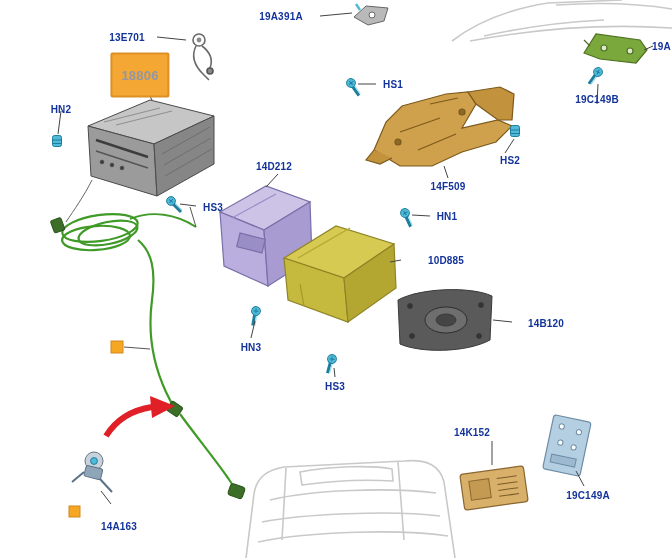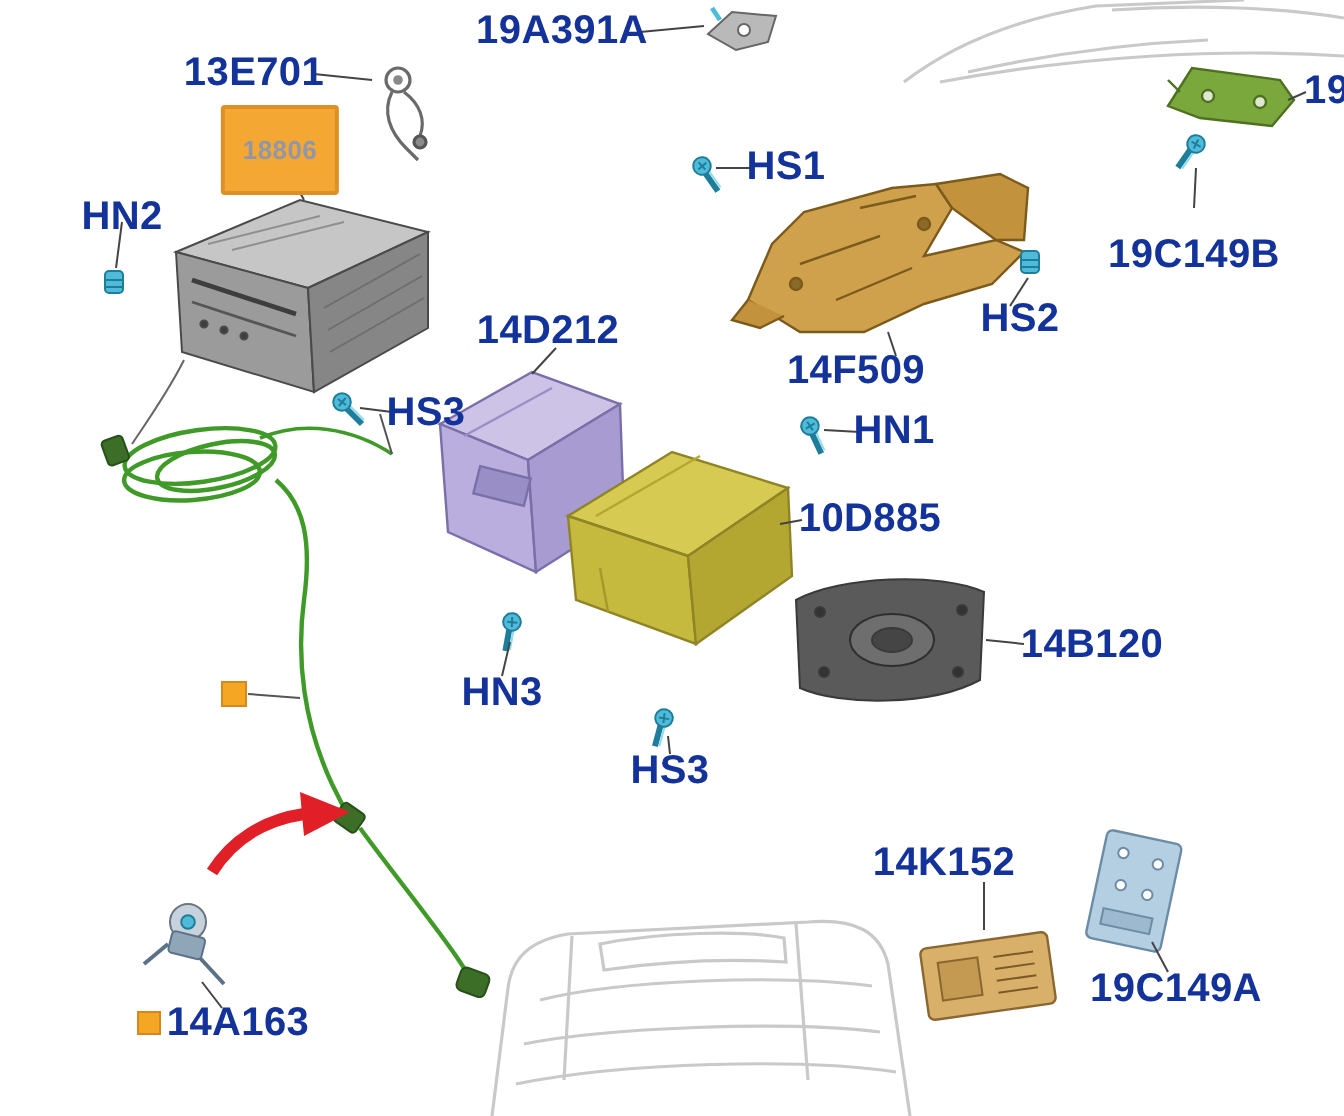--- a/index.html
+++ b/index.html
@@ -3,21 +3,21 @@
 <meta charset="utf-8">
 <style>
   html,body{margin:0;padding:0;background:#fff;}
   #stage{
     position:relative;width:672px;height:558px;background:#fff;
     overflow:hidden;font-family:"Liberation Sans",sans-serif;
   }
   #stage svg{position:absolute;left:0;top:0;}
   .lbl{
     position:absolute;transform:translate(-50%,-50%);
-    font-weight:bold;font-size:20px;letter-spacing:.2px;
+    font-weight:bold;font-size:10px;letter-spacing:.2px;
     color:var(--label-text,#13339a);white-space:nowrap;user-select:none;
   }
   .lbl.edge{transform:translate(0,-50%);}
   .lbl.hl{
     background:var(--highlight-bg,#f4a733);
     border:2px solid var(--highlight-border,#dd9026);
     color:var(--highlight-text,#9097a8);
     padding:12px 9px;border-radius:2px;font-size:13px;line-height:17px;
   }
 </style>
@@ -211,27 +211,27 @@
       <path d="M111,504 L101,491"></path>
     </g>
   </svg>
 
   <div class="lbl" style="left:127px;top:37px">13E701</div>
   <div class="lbl" style="left:281px;top:16px">19A391A</div>
   <div class="lbl hl" style="left:140px;top:75px">18806</div>
   <div class="lbl" style="left:61px;top:109px">HN2</div>
   <div class="lbl" style="left:393px;top:84px">HS1</div>
   <div class="lbl edge" style="left:652px;top:46px">19A</div>
-  <div class="lbl" style="left:597px;top:128px">19C149B</div>
+  <div class="lbl" style="left:597px;top:99px">19C149B</div>
   <div class="lbl" style="left:274px;top:166px">14D212</div>
-  <div class="lbl" style="left:428px;top:186px">14F509</div>
+  <div class="lbl" style="left:448px;top:186px">14F509</div>
   <div class="lbl" style="left:510px;top:160px">HS2</div>
   <div class="lbl" style="left:213px;top:207px">HS3</div>
   <div class="lbl" style="left:447px;top:216px">HN1</div>
-  <div class="lbl" style="left:435px;top:260px">10D885</div>
+  <div class="lbl" style="left:446px;top:260px">10D885</div>
   <div class="lbl" style="left:251px;top:347px">HN3</div>
   <div class="lbl" style="left:546px;top:323px">14B120</div>
   <div class="lbl" style="left:335px;top:386px">HS3</div>
   <div class="lbl" style="left:472px;top:432px">14K152</div>
   <div class="lbl" style="left:588px;top:495px">19C149A</div>
-  <div class="lbl" style="left:119px;top:512px">14A163</div>
+  <div class="lbl" style="left:119px;top:526px">14A163</div>
 
 </div>
 
 </body></html>

